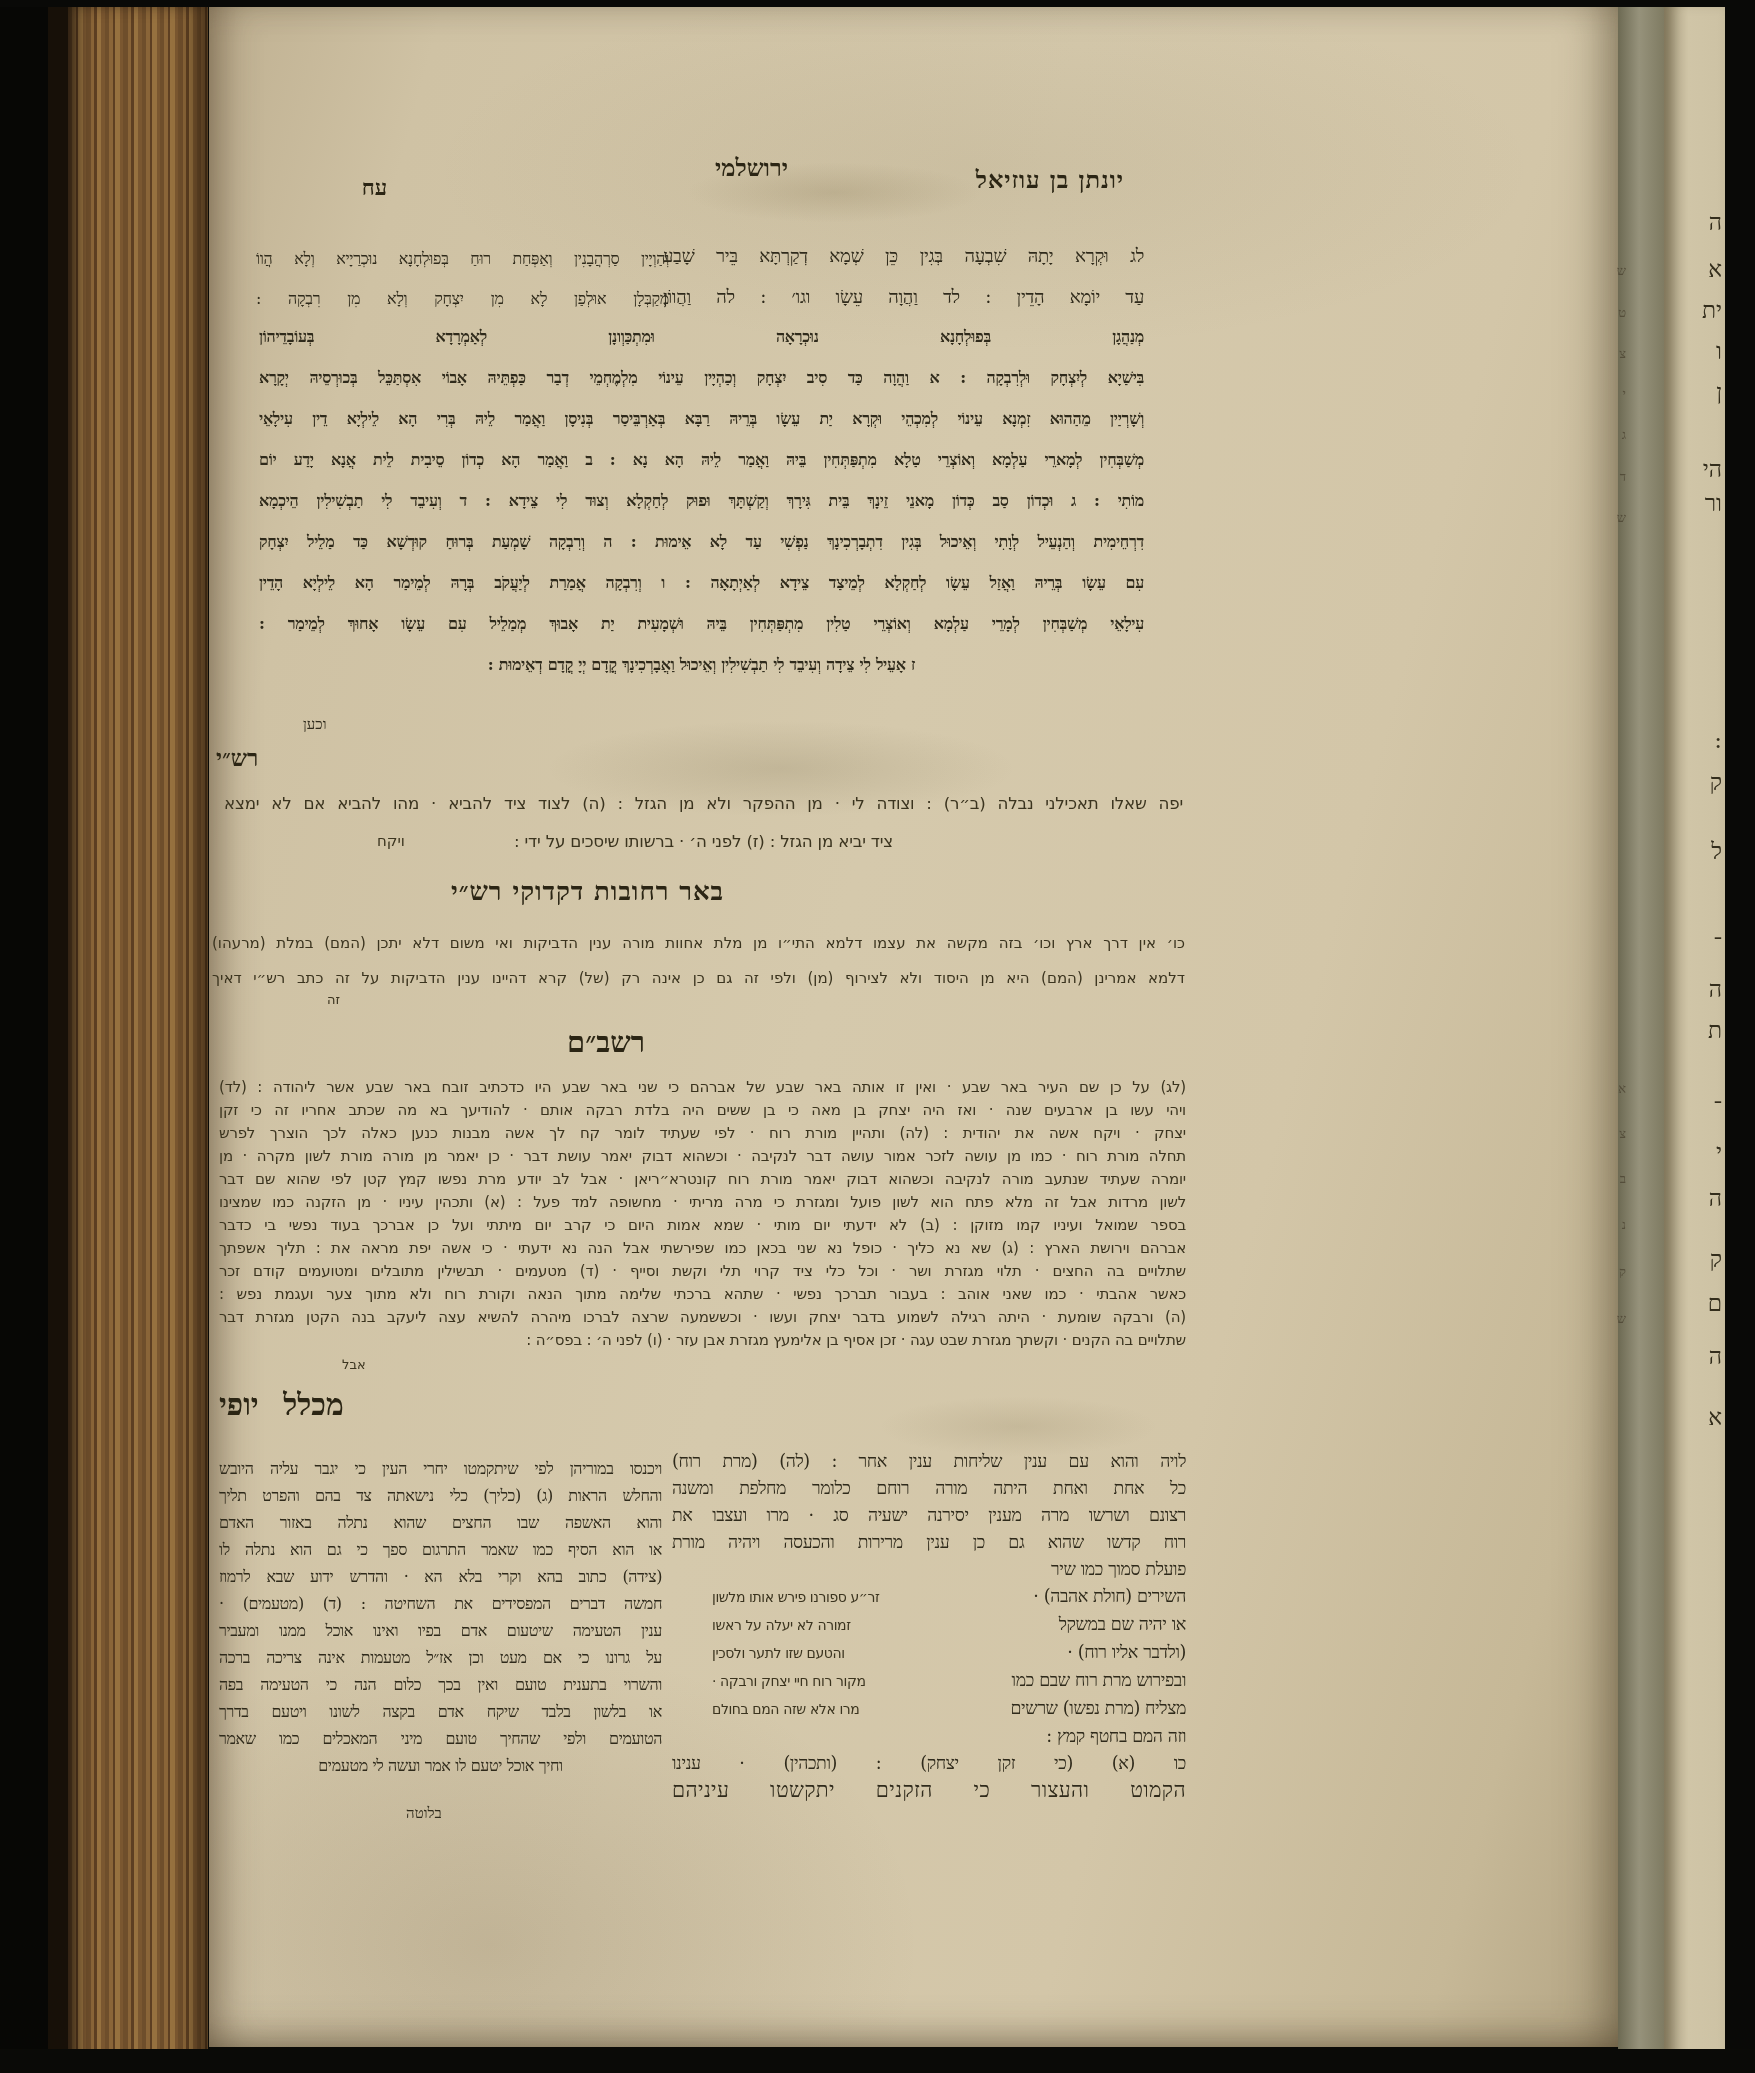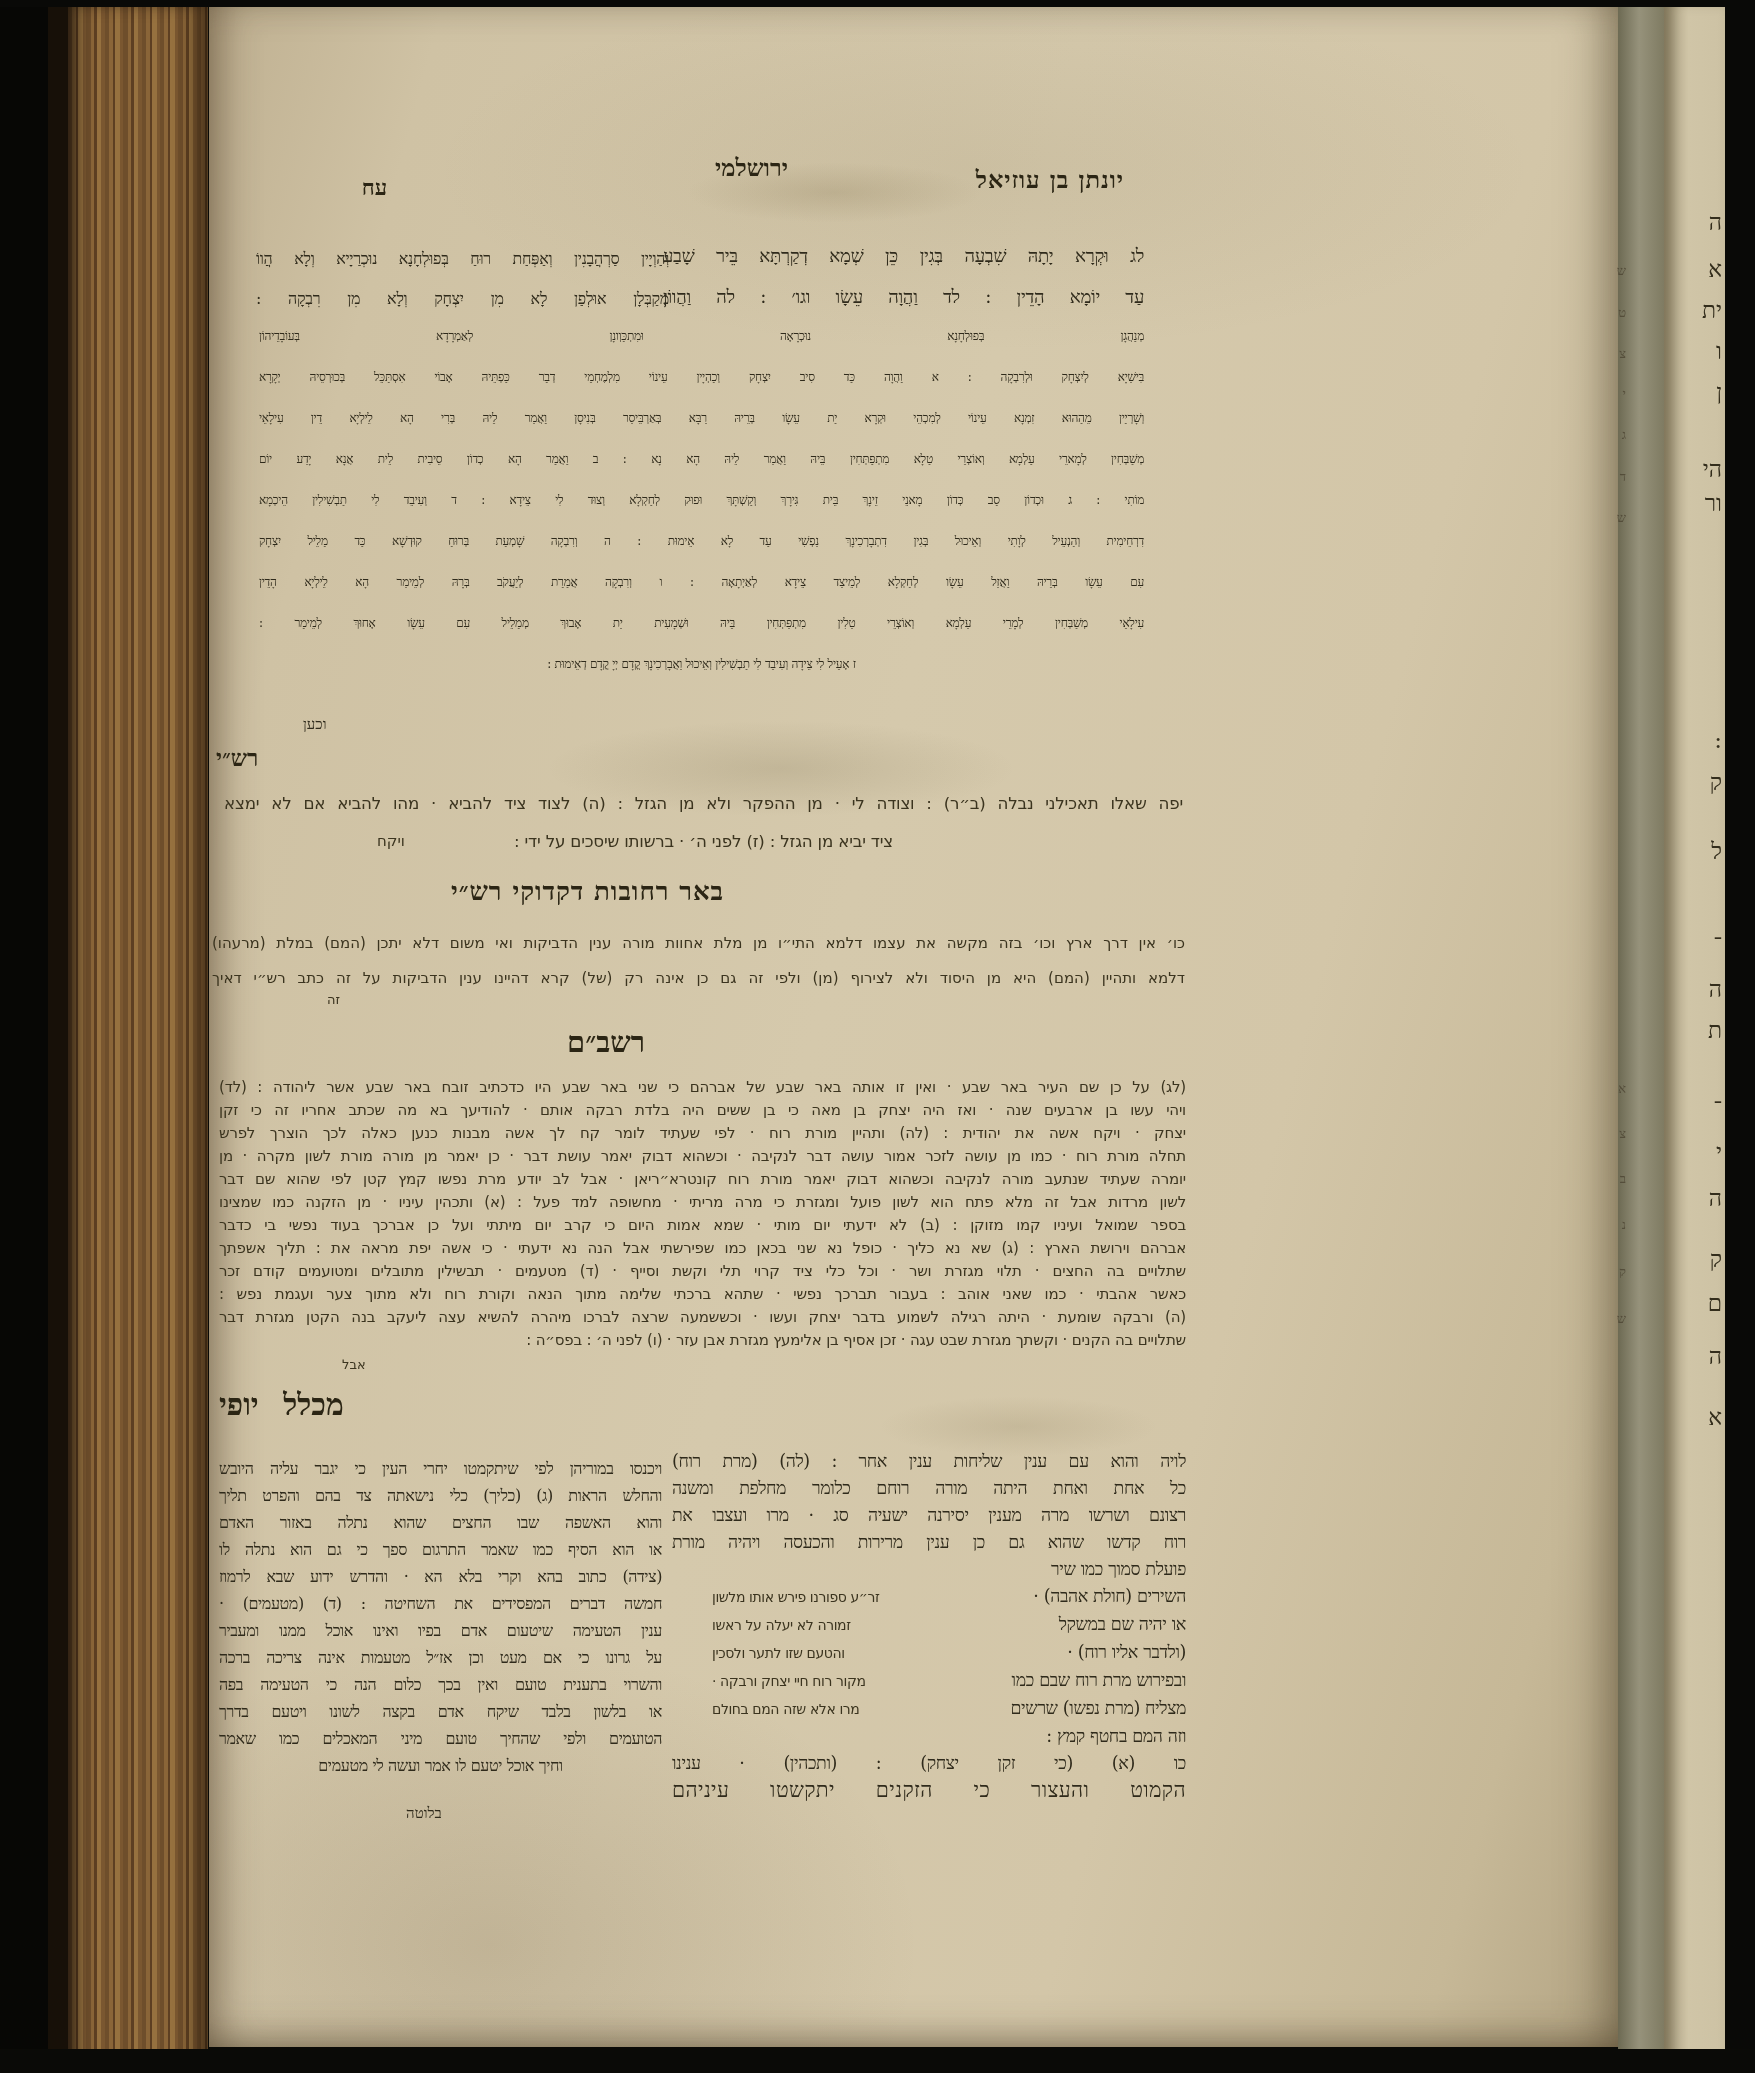--- a/index.html
+++ b/index.html
@@ -37,21 +37,21 @@
   .split span{white-space:nowrap;}
   .title{font-weight:bold;color:#28231366;color:#2b2514;}
   .glyphcol{position:absolute;direction:rtl;}
   .glyphcol .glyph{position:absolute;right:0;white-space:nowrap;}
   
   #hdr-right{left:913px;top:165px;width:211px;font-size:24px;font-weight:bold;letter-spacing:0.9px;}
   #hdr-center{left:715px;top:153px;width:140px;font-size:24px;font-weight:bold;text-align:left;}
   #hdr-folio{left:344px;top:174px;width:61px;font-size:22px;font-weight:bold;text-align:center;}
   #col-right{left:663px;top:235px;width:481px;font-size:18.4px;line-height:41px;letter-spacing:-0.3px;}
   #col-left{left:256px;top:239px;width:413px;font-size:16px;line-height:40px;letter-spacing:-0.3px;}
-  #targum{left:259px;top:316px;width:885px;font-size:12px;line-height:41px;letter-spacing:-0.3px;}
+  #targum{left:259px;top:316px;width:885px;font-size:16px;line-height:41px;letter-spacing:-0.3px;font-weight:bold;}
   #targum>div.cl{padding:0 83px;}
   #vekhan{left:303px;top:715px;font-size:15px;}
   #rashi-title{left:216px;top:744px;font-size:23px;}
   #rashi{left:224px;top:784px;width:959px;font-size:16.7px;line-height:38px;letter-spacing:-0.2px;}
   #rashi>div.cl{padding:0 167px;}
   #rashi-catch{left:377px;top:832px;font-size:15px;}
   #beer-title{left:377px;top:876px;width:421px;font-size:26px;text-align:center;letter-spacing:0.9px;}
   #beer{left:212px;top:926px;width:973px;font-size:15px;line-height:35px;}
   #beer-catch{left:327px;top:992px;font-size:13px;}
   #rashbam-title{left:492px;top:1025px;width:228px;font-size:29px;text-align:center;}
@@ -111,21 +111,21 @@
 <div class="blk sq title" id="rashi-title">רש״י</div>
 <div class="blk rs" id="rashi">
     <div>יפה שאלו תאכילני נבלה (ב״ר) : וצודה לי · מן ההפקר ולא מן הגזל : (ה) לצוד ציד להביא · מהו להביא אם לא ימצא</div>
     <div class="cl">ציד יביא מן הגזל : (ז) לפני ה׳ · ברשותו שיסכים על ידי :</div>
   </div>
 <div class="blk rs" id="rashi-catch">ויקח</div>
 
 <div class="blk sq title" id="beer-title">באר רחובות דקדוקי רש״י</div>
 <div class="blk rs" id="beer">
     <div>כו׳ אין דרך ארץ וכו׳ בזה מקשה את עצמו דלמא התי״ו מן מלת אחוות מורה ענין הדביקות ואי משום דלא יתכן (המם) במלת (מרעהו)</div>
-    <div>דלמא ותהיין (המם) היא מן היסוד ולא לצירוף (מן) ולפי זה גם כן אינה רק (של) קרא דהיינו ענין הדביקות על זה כתב רש״י דאיך</div>
+    <div>דלמא אמרינן (המם) היא מן היסוד ולא לצירוף (מן) ולפי זה גם כן אינה רק (של) קרא דהיינו ענין הדביקות על זה כתב רש״י דאיך</div>
   </div>
 <div class="blk rs" id="beer-catch">זה</div>
 
 <div class="blk sq title" id="rashbam-title">רשב״ם</div>
 <div class="blk rs" id="rashbam">
     <div>(לג) על כן שם העיר באר שבע · ואין זו אותה באר שבע של אברהם כי שני באר שבע היו כדכתיב זובח באר שבע אשר ליהודה : (לד)</div>
     <div>ויהי עשו בן ארבעים שנה · ואז היה יצחק בן מאה כי בן ששים היה בלדת רבקה אותם · להודיעך בא מה שכתב אחריו זה כי זקן</div>
     <div>יצחק · ויקח אשה את יהודית : (לה) ותהיין מורת רוח · לפי שעתיד לומר קח לך אשה מבנות כנען כאלה לכך הוצרך לפרש</div>
     <div>תחלה מורת רוח · כמו מן עושה לזכר אמור עושה דבר לנקיבה · וכשהוא דבוק יאמר עושת דבר · כן יאמר מן מורה מורת לשון מקרה · מן</div>
     <div>יומרה שעתיד שנתעב מורה לנקיבה וכשהוא דבוק יאמר מורת רוח קונטרא״ריאן · אבל לב יודע מרת נפשו קמץ קטן לפי שהוא שם דבר</div>

